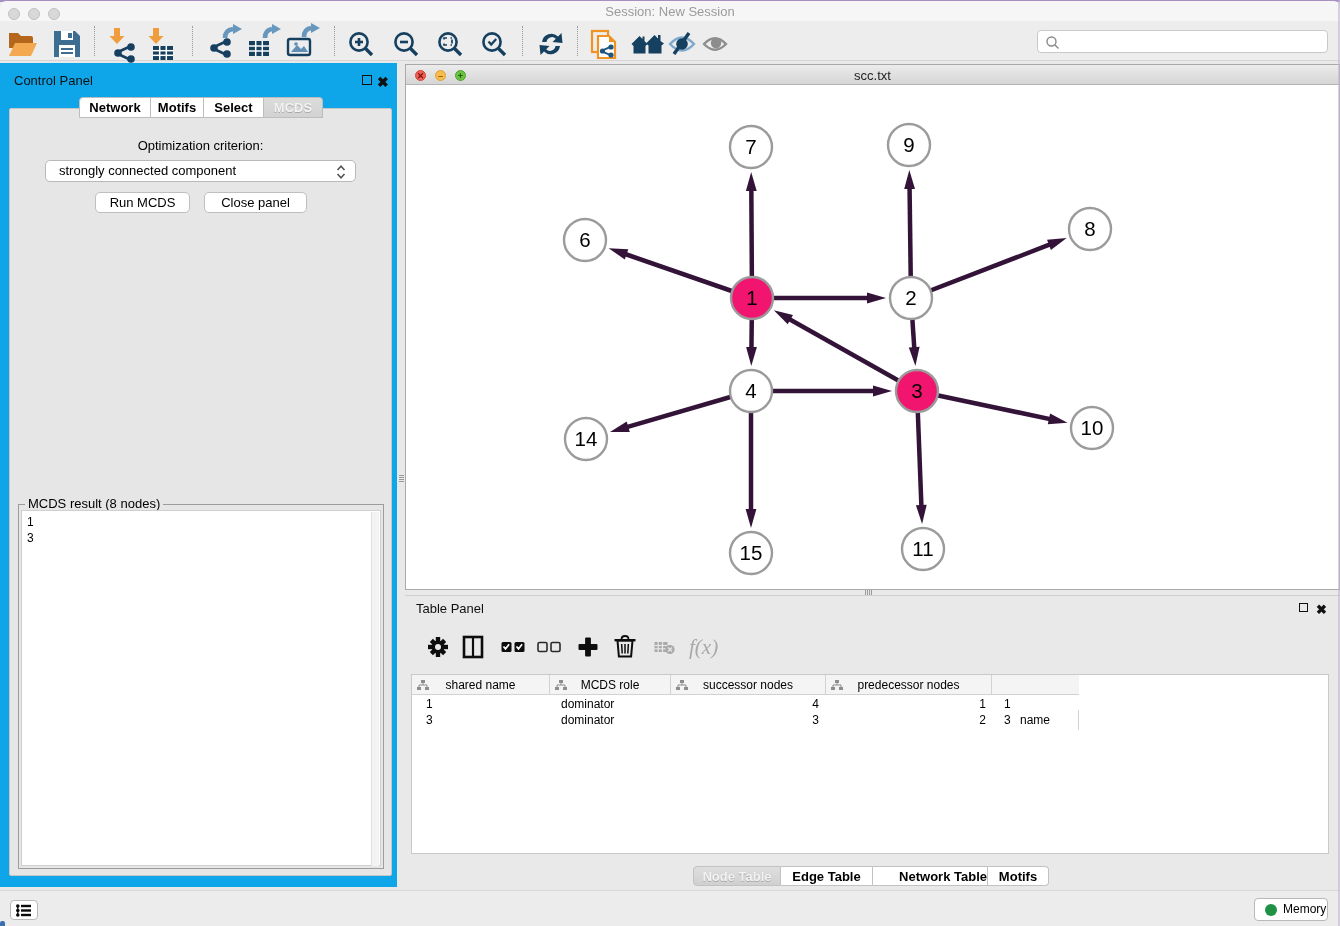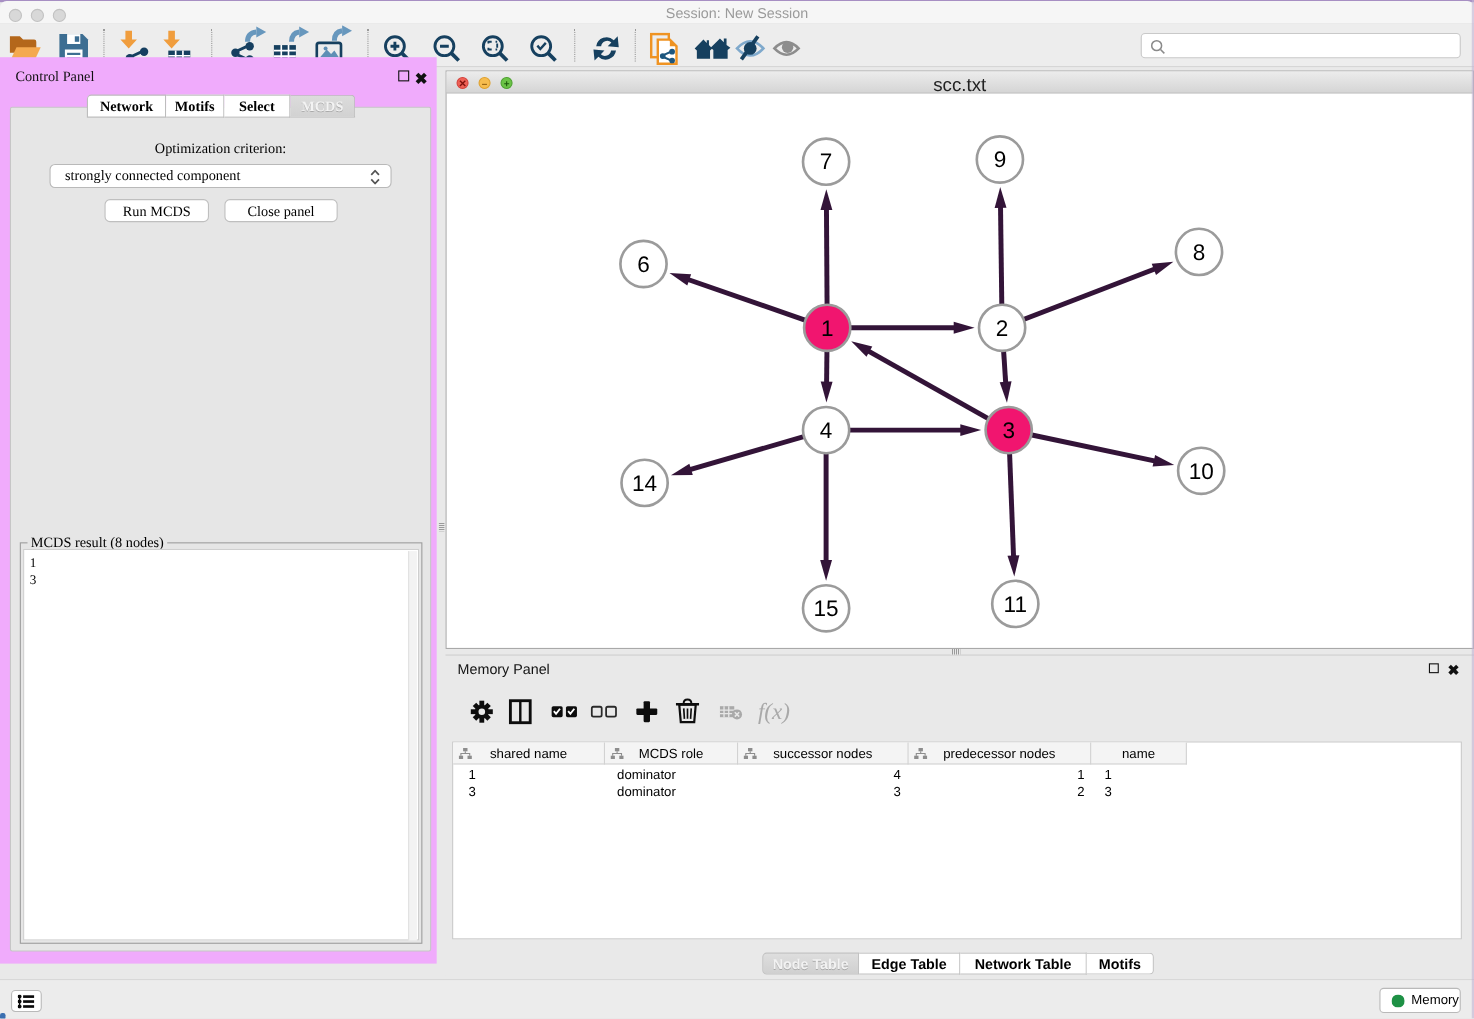--- a/index.html
+++ b/index.html
@@ -8,39 +8,39 @@
 .abs { position:absolute; }
 
 #purpletop { left:0; top:0; width:1340px; height:2px; background:#a78fc3; }
 #titlebar { left:0; top:1px; width:1340px; height:21px; background:#f6f6f6; border-bottom:1px solid #cfcfcf; border-radius:6px 6px 0 0; }
 .tl { position:absolute; top:7px; width:12px; height:12px; border-radius:50%; background:#d8d8d8; border:1px solid #c2c2c2; }
 #wintitle { position:absolute; top:3px; left:0; width:100%; text-align:center; font-size:13px; color:#9b9b9b; }
 #toolbar { left:0; top:21px; width:1340px; height:40px; background:#ededed; border-bottom:1px solid #d6d6d6; }
 .tsep { position:absolute; top:5px; height:30px; width:0; border-left:1px dotted #9a9a9a; }
 #searchbox { position:absolute; left:1037px; top:9px; width:291px; height:23px; background:#fff; border:1px solid #c9c9c9; border-radius:4px; }
 
-#cpanel { left:0; top:52px; width:397px; height:824px; background:#f0abfc;font-family:Liberation Serif, serif; }
+#cpanel { left:0; top:63px; width:397px; height:824px; background:#0ea5e9; }
 #cptitle { position:absolute; left:14px; top:10px; font-size:13px; color:#111; }
 .hicon { position:absolute; top:11px; font-weight:bold; color:#111; font-size:12px; }
 #cpinner { position:absolute; left:9px; top:45px; width:383px; height:768px; background:#e6e6e6; border:1px solid #c6c6c6; border-radius:2px; }
 .tabrow { position:absolute; display:flex;align-items:flex-end; }
 .tab { height:21px; line-height:20px; font-weight:bold; font-size:13px; text-align:center; background:#fff; border:1px solid #bdbdbd; border-left:none; color:#000; padding:0 12px; }
 .tab.first { border-left:1px solid #bdbdbd; border-radius:4px 0 0 0; }
 .tab.sel { background:linear-gradient(#dcdcdc,#d2d2d2); color:#f3f3f3; text-shadow:0 1px 0 #aaa; border-radius:0 4px 0 0; }
 #optlabel { position:absolute; left:0; top:29px; width:100%; text-align:center; font-size:13px; color:#000; }
 #dropdown { position:absolute; left:35px; top:51px; width:311px; height:22px; background:#fff; border:1px solid #b9b9b9; border-radius:5px; font-size:13px; line-height:20px; padding-left:13px; color:#000; }
 .btn { position:absolute; top:83px; height:21px; background:#fff; border:1px solid #bfbfbf; border-radius:5px; font-size:13px; text-align:center; line-height:19px; color:#000; }
 #fieldset { position:absolute; left:8px; top:395px; width:366px; height:365px; border:1px solid #9d9d9d; }
 #fslabel { position:absolute; left:6px; top:-9px; background:#e6e6e6; padding:0 3px; font-size:13px; color:#000; }
 #fsbox { position:absolute; left:2px; top:5px; width:360px; height:356px; background:#fff; border:1px solid #cfcfcf; font-size:12px; color:#000; padding:3px 0 0 5px; line-height:16px; }
 #fsscroll { position:absolute; right:1px; top:1px; width:8px; height:354px; background:#f3f3f3; border-left:1px solid #e0e0e0; }
 
 #netwin { left:405px; top:64px; width:935px; height:526px; border:1px solid #a9a9a9; background:#fff; }
 #nettitle { position:absolute; left:0; top:0; width:100%; height:20px; background:linear-gradient(#ececec,#d5d5d5); border-bottom:1px solid #b5b5b5; }
-#nettext { position:absolute; top:3px; left:0; width:100%; text-align:center; font-size:17px; color:#222; }
+#nettext { position:absolute; top:3px; left:0; width:100%; text-align:center; font-size:13px; color:#222; }
 .mac { position:absolute; top:4.5px; width:11px; height:11px; border-radius:50%; font-size:9px; line-height:11px; text-align:center; font-weight:bold; }
 
 #tpanel { left:405px; top:595px; width:935px; height:292px; background:#e9e9e9; border-top:1px solid #cfcfcf; }
 #tptitle { position:absolute; left:11px; top:5px; font-size:13px; color:#111; }
 #ttable { position:absolute; left:6px; top:78px; width:918px; height:180px; background:#fff; border:1px solid #c9c9c9; }
 #thead { position:absolute; left:0; top:0; width:667px; height:20px; background:#f4f4f4; border-bottom:1px solid #d2d2d2; }
 .hcell { position:absolute; top:0; height:20px; border-right:1px solid #d2d2d2; font-size:12px; text-align:center; line-height:20px; color:#000; }
 .hg { position:absolute; left:5px; top:5px; }
 .cell { position:absolute; font-size:12px; color:#000; height:16px; line-height:16px; }
 .btabs { position:absolute; top:270px; left:288px; display:flex; height:20px; }
@@ -296,21 +296,21 @@
         <text x="511" y="312">3</text>
       <text x="180" y="360">14</text>
         <text x="686" y="349">10</text>
       <text x="345" y="474">15</text>
         <text x="517" y="470">11</text>
     </g>
   </svg>
 </div>
 
 <div class="abs" id="tpanel">
-  <div id="tptitle">Memory Panel</div>
+  <div id="tptitle">Table Panel</div>
   <div class="hicon" style="left:894px;top:7px;width:9px;height:9px;border:1.5px solid #111;"></div>
   <div class="hicon" style="left:911px;top:6px;font-size:13px;">✖</div>
   <svg id="ticons" width="320" height="39" style="position:absolute;left:16px;top:30px">
 
     <g transform="translate(17,21)" fill="#0d0d0d">
       <g>
           <rect x="-2.2" y="-10" width="4.4" height="20"></rect>
           <rect x="-10" y="-2.2" width="20" height="4.4"></rect>
           <g transform="rotate(45)">
             <rect x="-2.2" y="-9.4" width="4.4" height="18.8"></rect>
@@ -394,37 +394,37 @@
             <path d="M6 3 V5 M2 7 V5 H10 V7" stroke="#8d8d8d" fill="none" stroke-width="1"></path>
           </svg>successor nodes</div>
       <div class="hcell" style="left:414px;width:166px;"><svg class="hg" width="12" height="11" viewBox="0 0 12 11">
             <g fill="#8d8d8d">
               <rect x="4" y="0" width="4" height="3"></rect>
               <rect x="0" y="7" width="4" height="3"></rect>
               <rect x="8" y="7" width="4" height="3"></rect>
             </g>
             <path d="M6 3 V5 M2 7 V5 H10 V7" stroke="#8d8d8d" fill="none" stroke-width="1"></path>
           </svg>predecessor nodes</div>
-      <div class="hcell" style="left:580px;width:87px;">name</div>
+      <div class="hcell" style="left:580px;width:87px;margin-top:35px;">name</div>
     </div>
     <div class="cell" style="left:14px;top:21px;">1</div>
     <div class="cell" style="left:149px;top:21px;">dominator</div>
     <div class="cell" style="left:259px;top:21px;width:148px;text-align:right;">4</div>
     <div class="cell" style="left:414px;top:21px;width:160px;text-align:right;">1</div>
     <div class="cell" style="left:592px;top:21px;">1</div>
     <div class="cell" style="left:14px;top:37px;">3</div>
     <div class="cell" style="left:149px;top:37px;">dominator</div>
     <div class="cell" style="left:259px;top:37px;width:148px;text-align:right;">3</div>
     <div class="cell" style="left:414px;top:37px;width:160px;text-align:right;">2</div>
     <div class="cell" style="left:592px;top:37px;">3</div>
   </div>
   <div class="btabs">
     <div class="btab first" style="width:88px;padding:0;">Node Table</div>
     <div class="btab" style="width:92px;padding:0;">Edge Table</div>
-    <div class="btab" style="width:115px;padding:0;">Network Table</div>
+    <div class="btab" style="width:115px;padding:0;text-align:right;">Network Table</div>
     <div class="btab last" style="width:61px;padding:0;">Motifs</div>
   </div>
 </div>
 
 <div class="abs" id="statusbar">
   <div class="sbtn" style="left:10px;top:9px;width:28px;height:20px;">
     <svg width="16" height="13" style="position:absolute;left:5px;top:2.5px" viewBox="0 0 16 13">
       <g fill="#0a0a0a">
           <circle cx="1.8" cy="2" r="1.8"></circle>
           <circle cx="1.8" cy="6.5" r="1.8"></circle>

